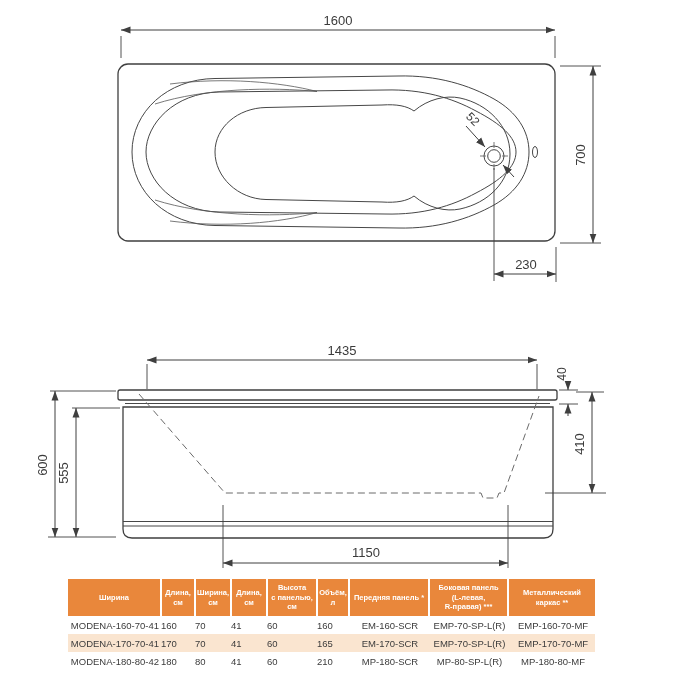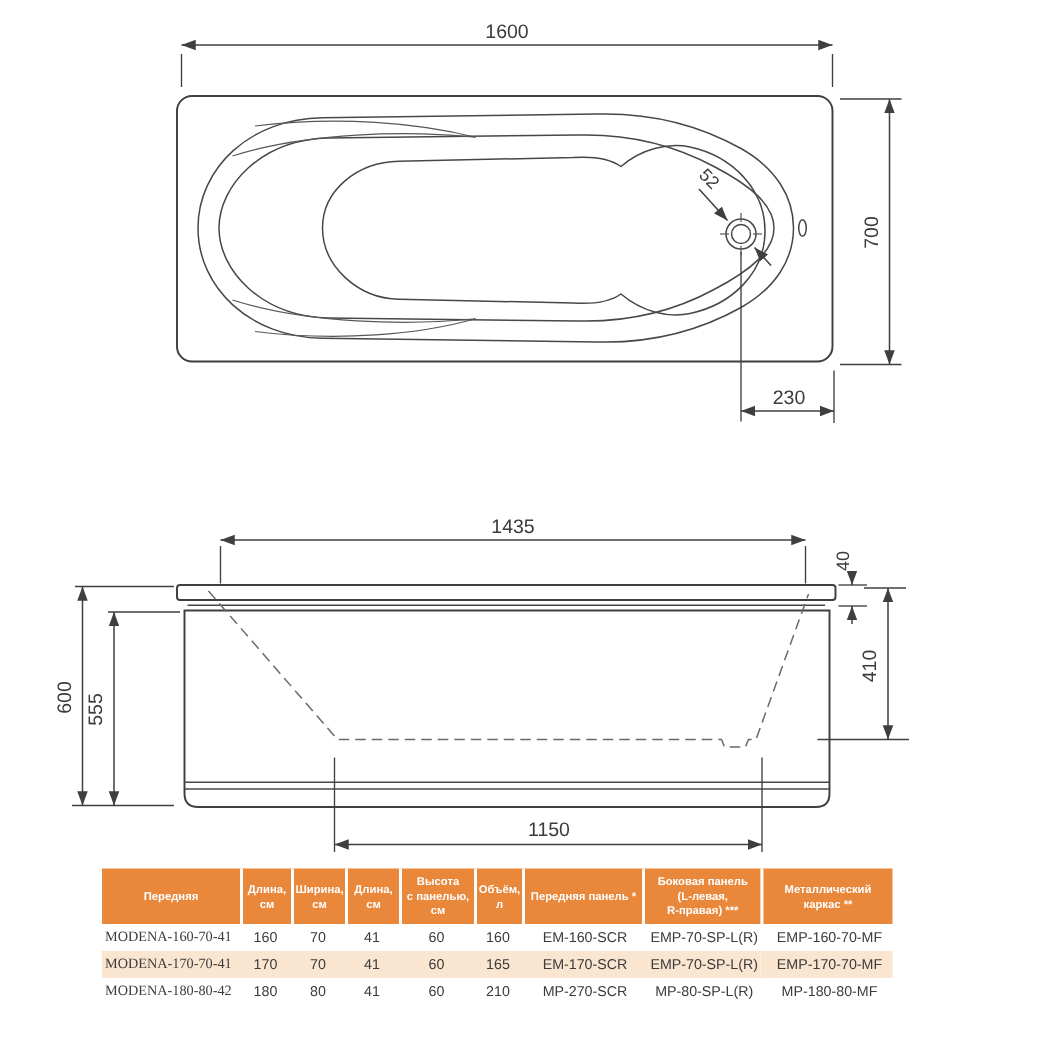--- a/index.html
+++ b/index.html
@@ -12,22 +12,22 @@
   .thin2{fill:none;stroke:#575757;stroke-width:0.8;}
   .dim{fill:none;stroke:#3f3f3f;stroke-width:1;}
   .dash{fill:none;stroke:#6a6a6a;stroke-width:1;stroke-dasharray:7 4;}
   .dtxt{font-family:"Liberation Sans",sans-serif;font-size:13px;fill:#3b3b3b;}
   .dtxt.small{font-size:12px;}
   .table-wrap{position:absolute;left:68px;top:579px;width:527px;}
   table.spec{width:527px;border-collapse:separate;border-spacing:0;table-layout:fixed;}
   table.spec th{background:#E9873B;color:#ffffff;font-size:7.5px;font-weight:bold;text-align:center;
     vertical-align:middle;height:35px;padding:1px 1px;white-space:pre-line;line-height:1.3;border-left:2px solid #ffffff;}
   table.spec th:first-child{border-left:none;}
-  table.spec td{font-size:9.5px;color:#3b3b3b;text-align:center;vertical-align:middle;height:18px;padding:0 1px;}
-  table.spec td.lft{text-align:left;padding-left:2px;font-family:Liberation Serif, serif;}
+  table.spec td{font-size:9.5px;color:#3b3b3b;vertical-align:middle;height:18px;padding:0 1px;}
+  table.spec td.lft{text-align:right;padding-left:2px;}
   table.spec td.pnl{text-align:center;padding-left:5px;}
   table.spec tbody tr:nth-child(even) td{background:#FAE5D0;}
 </style>
 </head>
 <body>
 
 <div class="canvas">
 
 <svg class="drawing" width="697" height="578" viewBox="0 0 697 578" xmlns="http://www.w3.org/2000/svg">
   <defs>
@@ -130,21 +130,21 @@
           <col style="width:36px">
           <col style="width:36px">
       <col style="width:50px">
           <col style="width:32px">
           <col style="width:80px">
           <col style="width:79px">
           <col style="width:88px">
     </colgroup>
     <thead>
       <tr>
-        <th>Передняя</th>
+        <th>Ширина</th>
         <th>Длина,
 см</th>
         <th>Ширина,
 см</th>
         <th>Длина,
 см</th>
         <th>Высота
 с панелью,
 см</th>
         <th>Объём,
@@ -180,21 +180,21 @@
         <td class="pnl">EMP-70-SP-L(R)</td>
         <td class="pnl">EMP-170-70-MF</td>
       </tr>
       <tr>
         <td class="lft">MODENA-180-80-42</td>
         <td>180</td>
         <td>80</td>
         <td>41</td>
         <td>60</td>
         <td>210</td>
-        <td class="pnl">MP-270-SCR</td>
+        <td class="pnl">MP-180-SCR</td>
         <td class="pnl">MP-80-SP-L(R)</td>
         <td class="pnl">MP-180-80-MF</td>
       </tr>
     </tbody>
   </table>
 </div>
 
 </div>
 
 </body></html>

